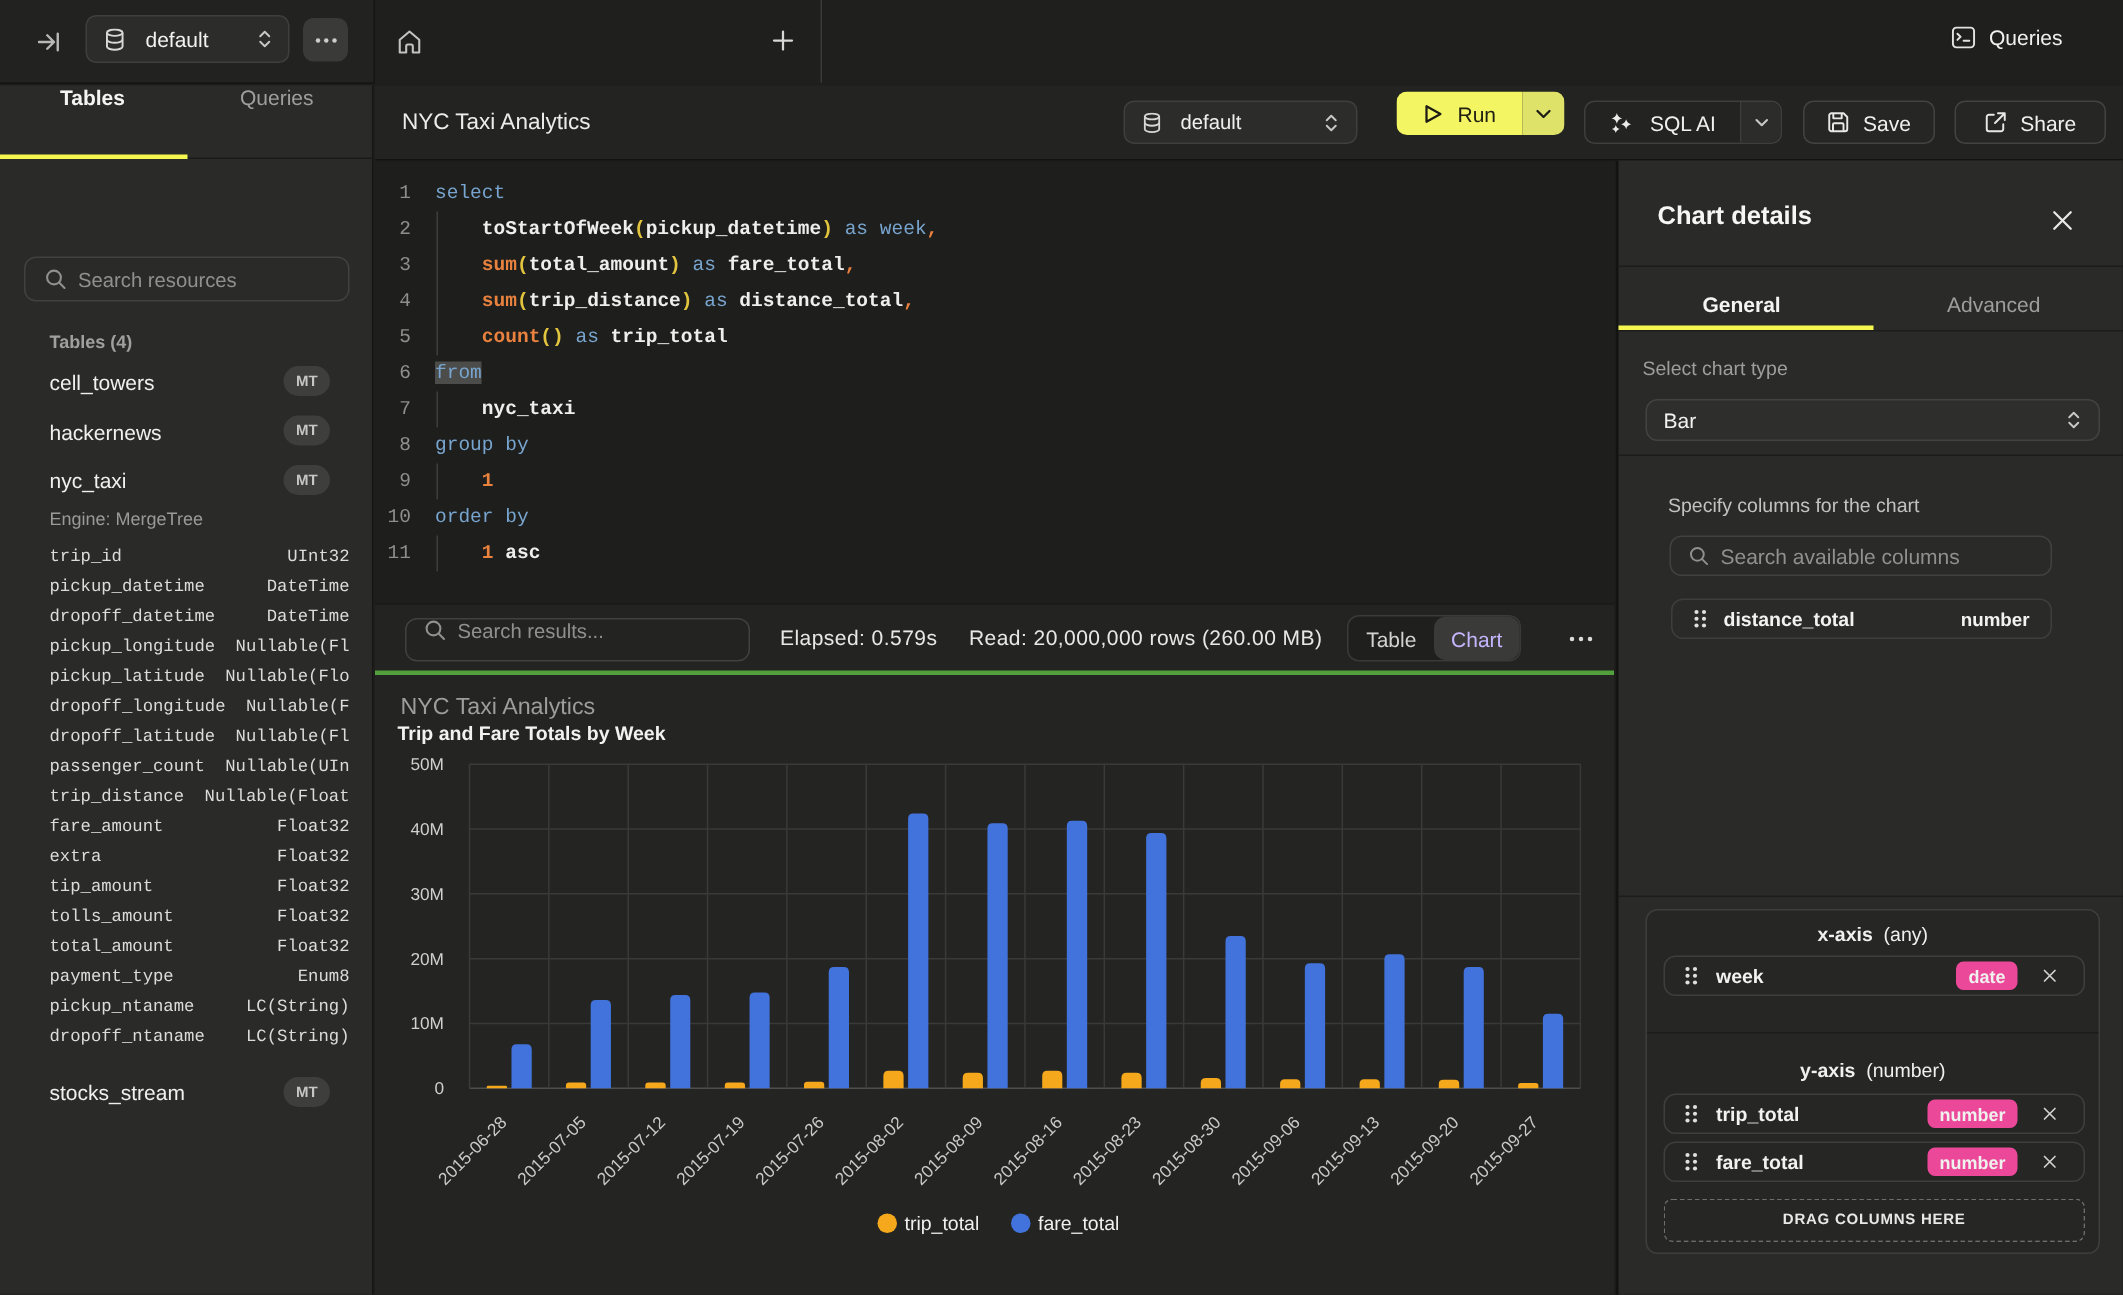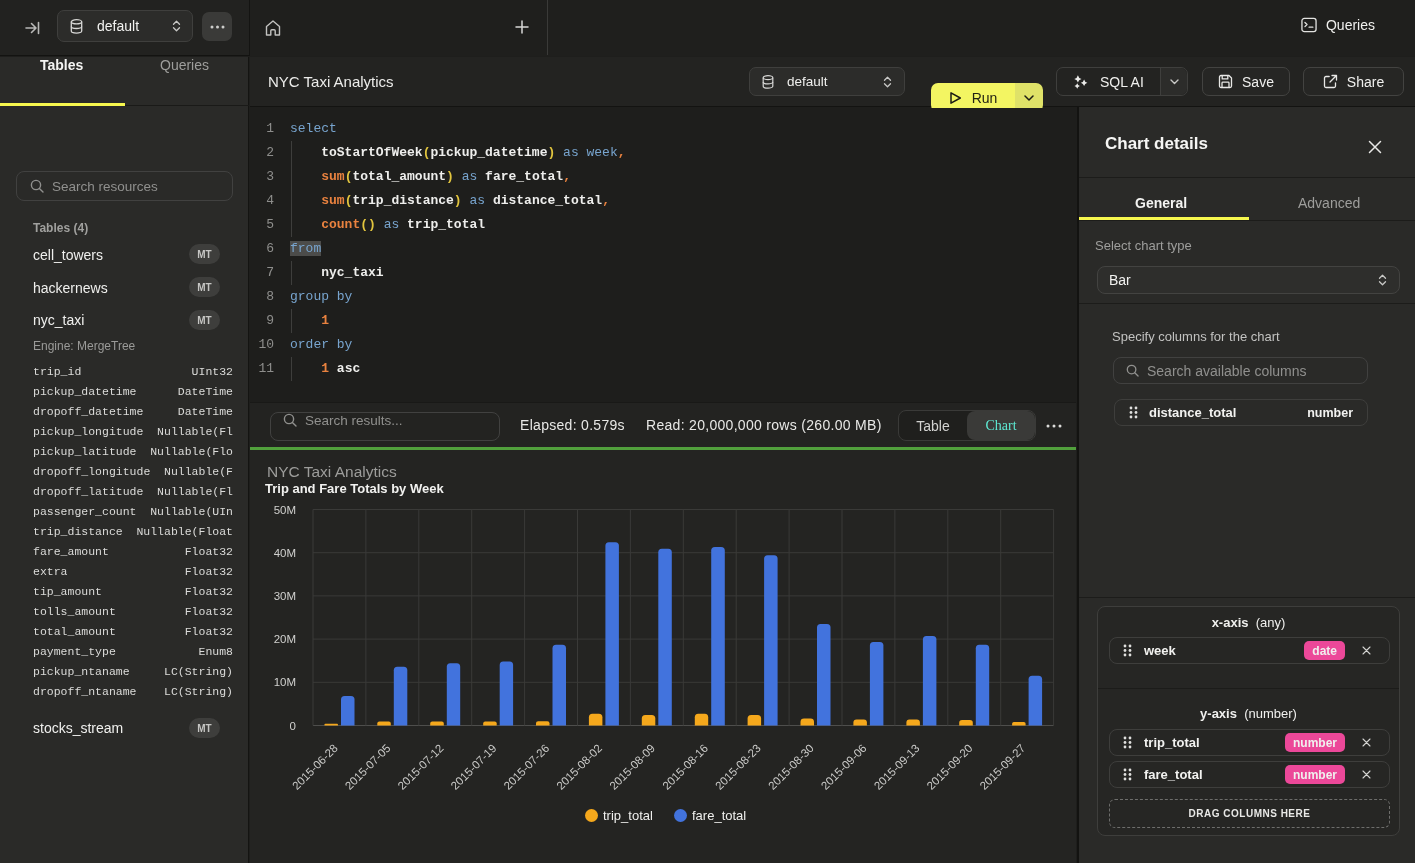--- a/index.html
+++ b/index.html
@@ -33,21 +33,21 @@
 .tbl-row { position:absolute; left:33px; font-size:14px; color:#f0f0ee; }
 .mt-badge { position:absolute; left:189px; width:31px; height:20px; background:#3e3e3c; border-radius:10px; color:#c6c6c4; font-size:10px; font-weight:bold; display:flex; align-items:center; justify-content:center; }
 .engine { position:absolute; left:33px; font-size:12px; color:#9a9a98; }
 .col-row { position:absolute; left:33px; width:200px; font-family:"Liberation Mono", monospace; font-size:11.5px; color:#dbdbd9; white-space:pre; }
 .col-row .t { position:absolute; right:0; }
 
 
 #toolbar { position:absolute; left:250px; top:57px; width:1165px; height:50px; background:#232321; border-bottom:1px solid #131311; }
 #toolbar .title { position:absolute; left:18px; top:16px; font-size:15px; color:#ececea; }
 .tb-select { position:absolute; left:499px; top:10px; width:156px; height:29px; background:#2c2c2a; border:1px solid #3f3f3d; border-radius:7px; display:flex; align-items:center; font-size:13.5px; color:#f0f0ee; }
-.run-btn { position:absolute; left:681px; top:26px; width:112px; height:29px; border-radius:7px; overflow:hidden; display:flex; }
+.run-btn { position:absolute; left:681px; top:4px; width:112px; height:29px; border-radius:7px; overflow:hidden; display:flex; }
 .run-main { width:84px; height:29px; background:#f3f562; display:flex; align-items:center; justify-content:center; color:#222214; font-size:14px; }
 .run-caret { width:28px; height:29px; background:#dfe268; display:flex; align-items:center; justify-content:center; }
 .sqlai { position:absolute; left:806px; top:10px; width:132px; height:29px; background:#232321; border:1px solid #3f3f3d; border-radius:7px; display:flex; align-items:center; font-size:14px; color:#f0f0ee; }
 .tb-btn { position:absolute; top:10px; height:29px; background:#262624; border:1px solid #434341; border-radius:7px; display:flex; align-items:center; justify-content:center; font-size:14px; color:#f0f0ee; }
 
 
 #editor { position:absolute; left:250px; top:108px; width:826px; height:294px; background:#1e1e1c; font-family:"Liberation Mono", monospace; font-size:13px; }
 .cl { position:absolute; left:0; height:24px; line-height:24px; white-space:pre; }
 .ln { position:absolute; width:24px; text-align:right; color:#8e8e8c; }
 .code { position:absolute; left:40px; font-weight:bold; color:#eeeeec; }
@@ -55,23 +55,23 @@
 .fn { color:#e9823f; }
 .pr { color:#e2c53e; }
 .cm { color:#e9823f; }
 .hl { background:#4c4c4a; }
 .guide { position:absolute; left:41px; width:1px; background:#3e3e3c; }
 
 
 #resbar { position:absolute; left:250px; top:402px; width:826px; height:45px; background:#232321; border-top:1px solid #191917; }
 .res-search { position:absolute; left:20px; top:9px; width:230px; height:29px; border:1px solid #414140; border-radius:8px; display:flex; align-items:flex-start; color:#90908e; font-size:13.5px; }
 .res-info { position:absolute; top:14px; font-size:14px; letter-spacing:0.3px; color:#e8e8e6; }
-.toggle { position:absolute; left:648px; top:7px; width:138px; height:31px; border:1px solid #3a3a38; border-radius:8px; display:flex; background:#1f1f1d; }
+.toggle { position:absolute; left:648px; top:7px; width:116px; height:31px; border:1px solid #3a3a38; border-radius:8px; display:flex; background:#1f1f1d; }
 .tg { flex:1; display:flex; align-items:center; justify-content:center; font-size:14px; color:#d2d2d0; }
-.tg.on { background:#3a3a38; border-radius:8px; color:#5eead4;font-family:Liberation Serif, serif; }
+.tg.on { background:#3a3a38; border-radius:8px; color:#c4b5fd; }
 .res-dots { position:absolute; left:796px; top:21px; }
 
 
 #chartpanel { position:absolute; left:250px; top:447px; width:826px; height:416px; background:#242422; border-top:3px solid #51a03c; }
 #chartpanel .ct1 { position:absolute; left:17px; top:13px; font-size:15.5px; color:#9d9d9b; }
 #chartpanel .ct2 { position:absolute; left:15px; top:31px; font-size:13px; font-weight:bold; color:#f2f2f0; }
 
 
 #rightpanel { position:absolute; left:1077px; top:107px; width:338px; height:756px; background:#2a2a28; border-left:2px solid #131311; }
 #rp-head { position:absolute; left:0; top:0; width:338px; height:71px; border-bottom:1px solid #1c1c1a; }

